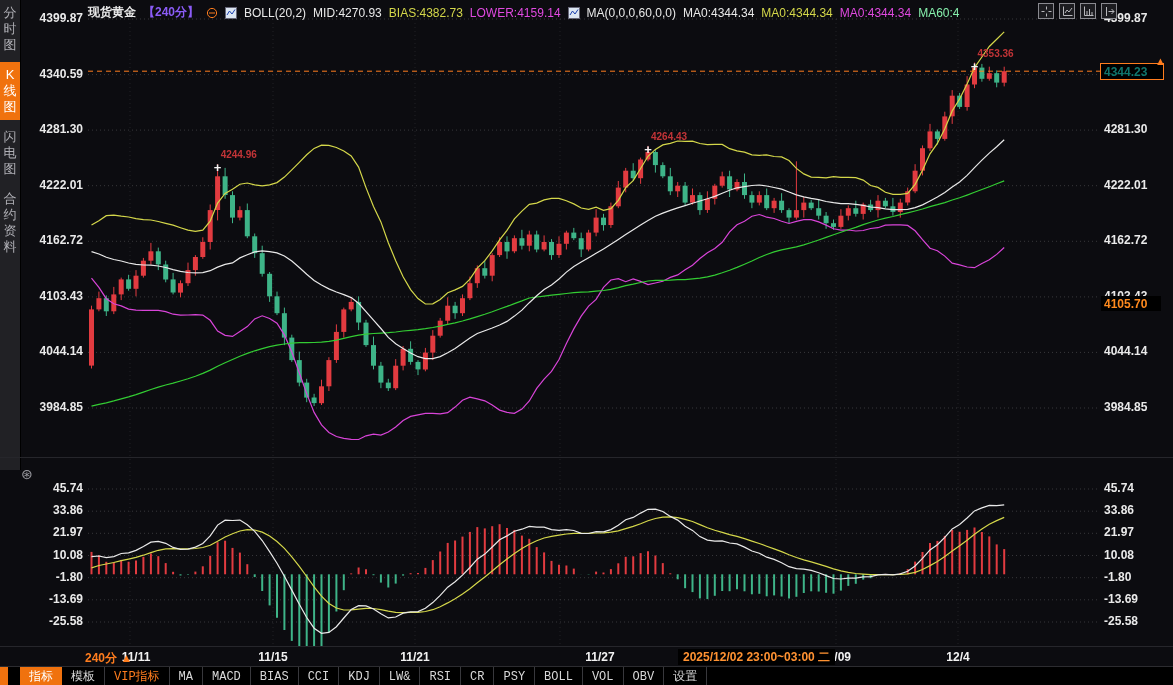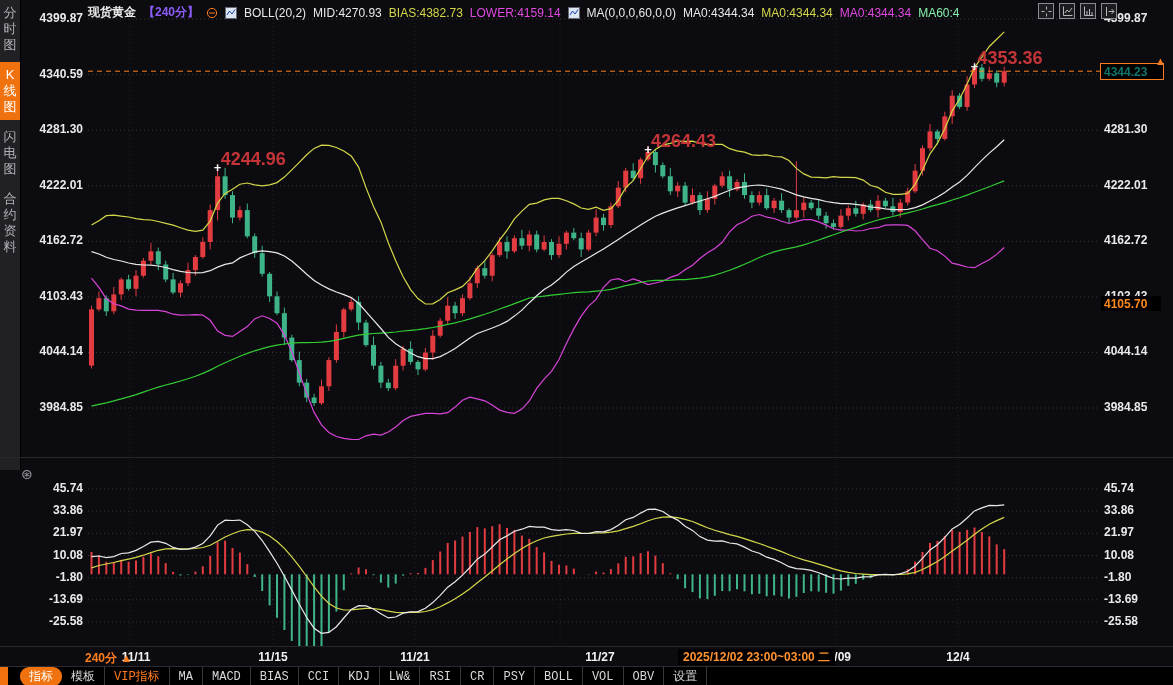--- a/index.html
+++ b/index.html
@@ -27,38 +27,38 @@
   .alabel{position:absolute;font-size:12px;font-weight:bold;color:#eaeaea;width:56px;z-index:2;}
   .alabel.left{left:27px;text-align:right;}
   .alabel.right{left:1104px;text-align:left;}
   
   .badge{position:absolute;background:#000;font-size:12px;font-weight:bold;z-index:5;
          display:flex;align-items:center;padding:0 3px;}
   #badge-last{left:1100px;top:63px;width:56px;height:15px;border:1px solid #ff7d1e;color:#0f766e;}
   #badge-alert{left:1101px;top:296px;width:54px;height:15px;color:#ff8a1e;}
   #price-arrow{position:absolute;left:1155px;top:55px;color:#ff7d1e;font-size:11px;z-index:6;}
   
-  .anno{position:absolute;color:#c23437;font-size:18px;font-weight:bold;z-index:3;white-space:nowrap;}
+  .anno{position:absolute;color:#c23437;font-size:10px;font-weight:bold;z-index:3;white-space:nowrap;}
   .cross{position:absolute;color:#f4f4f4;font-size:13px;font-weight:bold;z-index:3;
          transform:translate(-50%,-50%);}
   
   #xperiod{position:absolute;left:85px;top:650px;font-size:12px;font-weight:bold;color:#ff7d1e;z-index:3;}
   .dlabel{position:absolute;top:650px;transform:translateX(-50%);font-size:12px;font-weight:bold;
           color:#f2f2f2;z-index:2;white-space:nowrap;}
   #xtooltip{position:absolute;left:678px;top:649px;height:16px;line-height:16px;background:#000;
             color:#ff9232;font-size:12px;font-weight:bold;padding:0 5px;z-index:5;white-space:nowrap;}
   #watermark{position:absolute;left:998px;top:623px;font-size:33px;color:#e3e3e3;letter-spacing:2px;
              z-index:6;text-shadow:1px 1px 0 #333;}
   
   #toolbar{position:absolute;left:0;top:666px;width:1173px;height:19px;background:#000;
            border-top:1px solid #2c2c30;display:flex;align-items:stretch;z-index:7;}
   #tb-sliver{width:8px;background:#f0720e;margin-right:12px;}
   .tb-item{display:flex;align-items:center;padding:0 9px;border-right:1px solid #38383c;
            color:#d8d8d8;font-family:"Liberation Mono",monospace;font-size:12px;cursor:pointer;}
-  .tb-item.active{background:#f0720e;color:#fff;border-right:none;border-radius:9px;}
+  .tb-item.active{background:#f0720e;color:#fff;border-right:none;}
   .tb-item.vip{color:#ff7d1e;}
   #panel-toggle{position:absolute;left:21px;top:466px;color:#9a9aa0;font-size:14px;z-index:4;cursor:pointer;}
   .divider{position:absolute;left:0;width:1173px;height:1px;background:#26262b;z-index:1;}
 </style>
 </head>
 <body>
 
 <div id="app">
   <svg id="chart-svg" width="1173" height="685">
     <defs>

